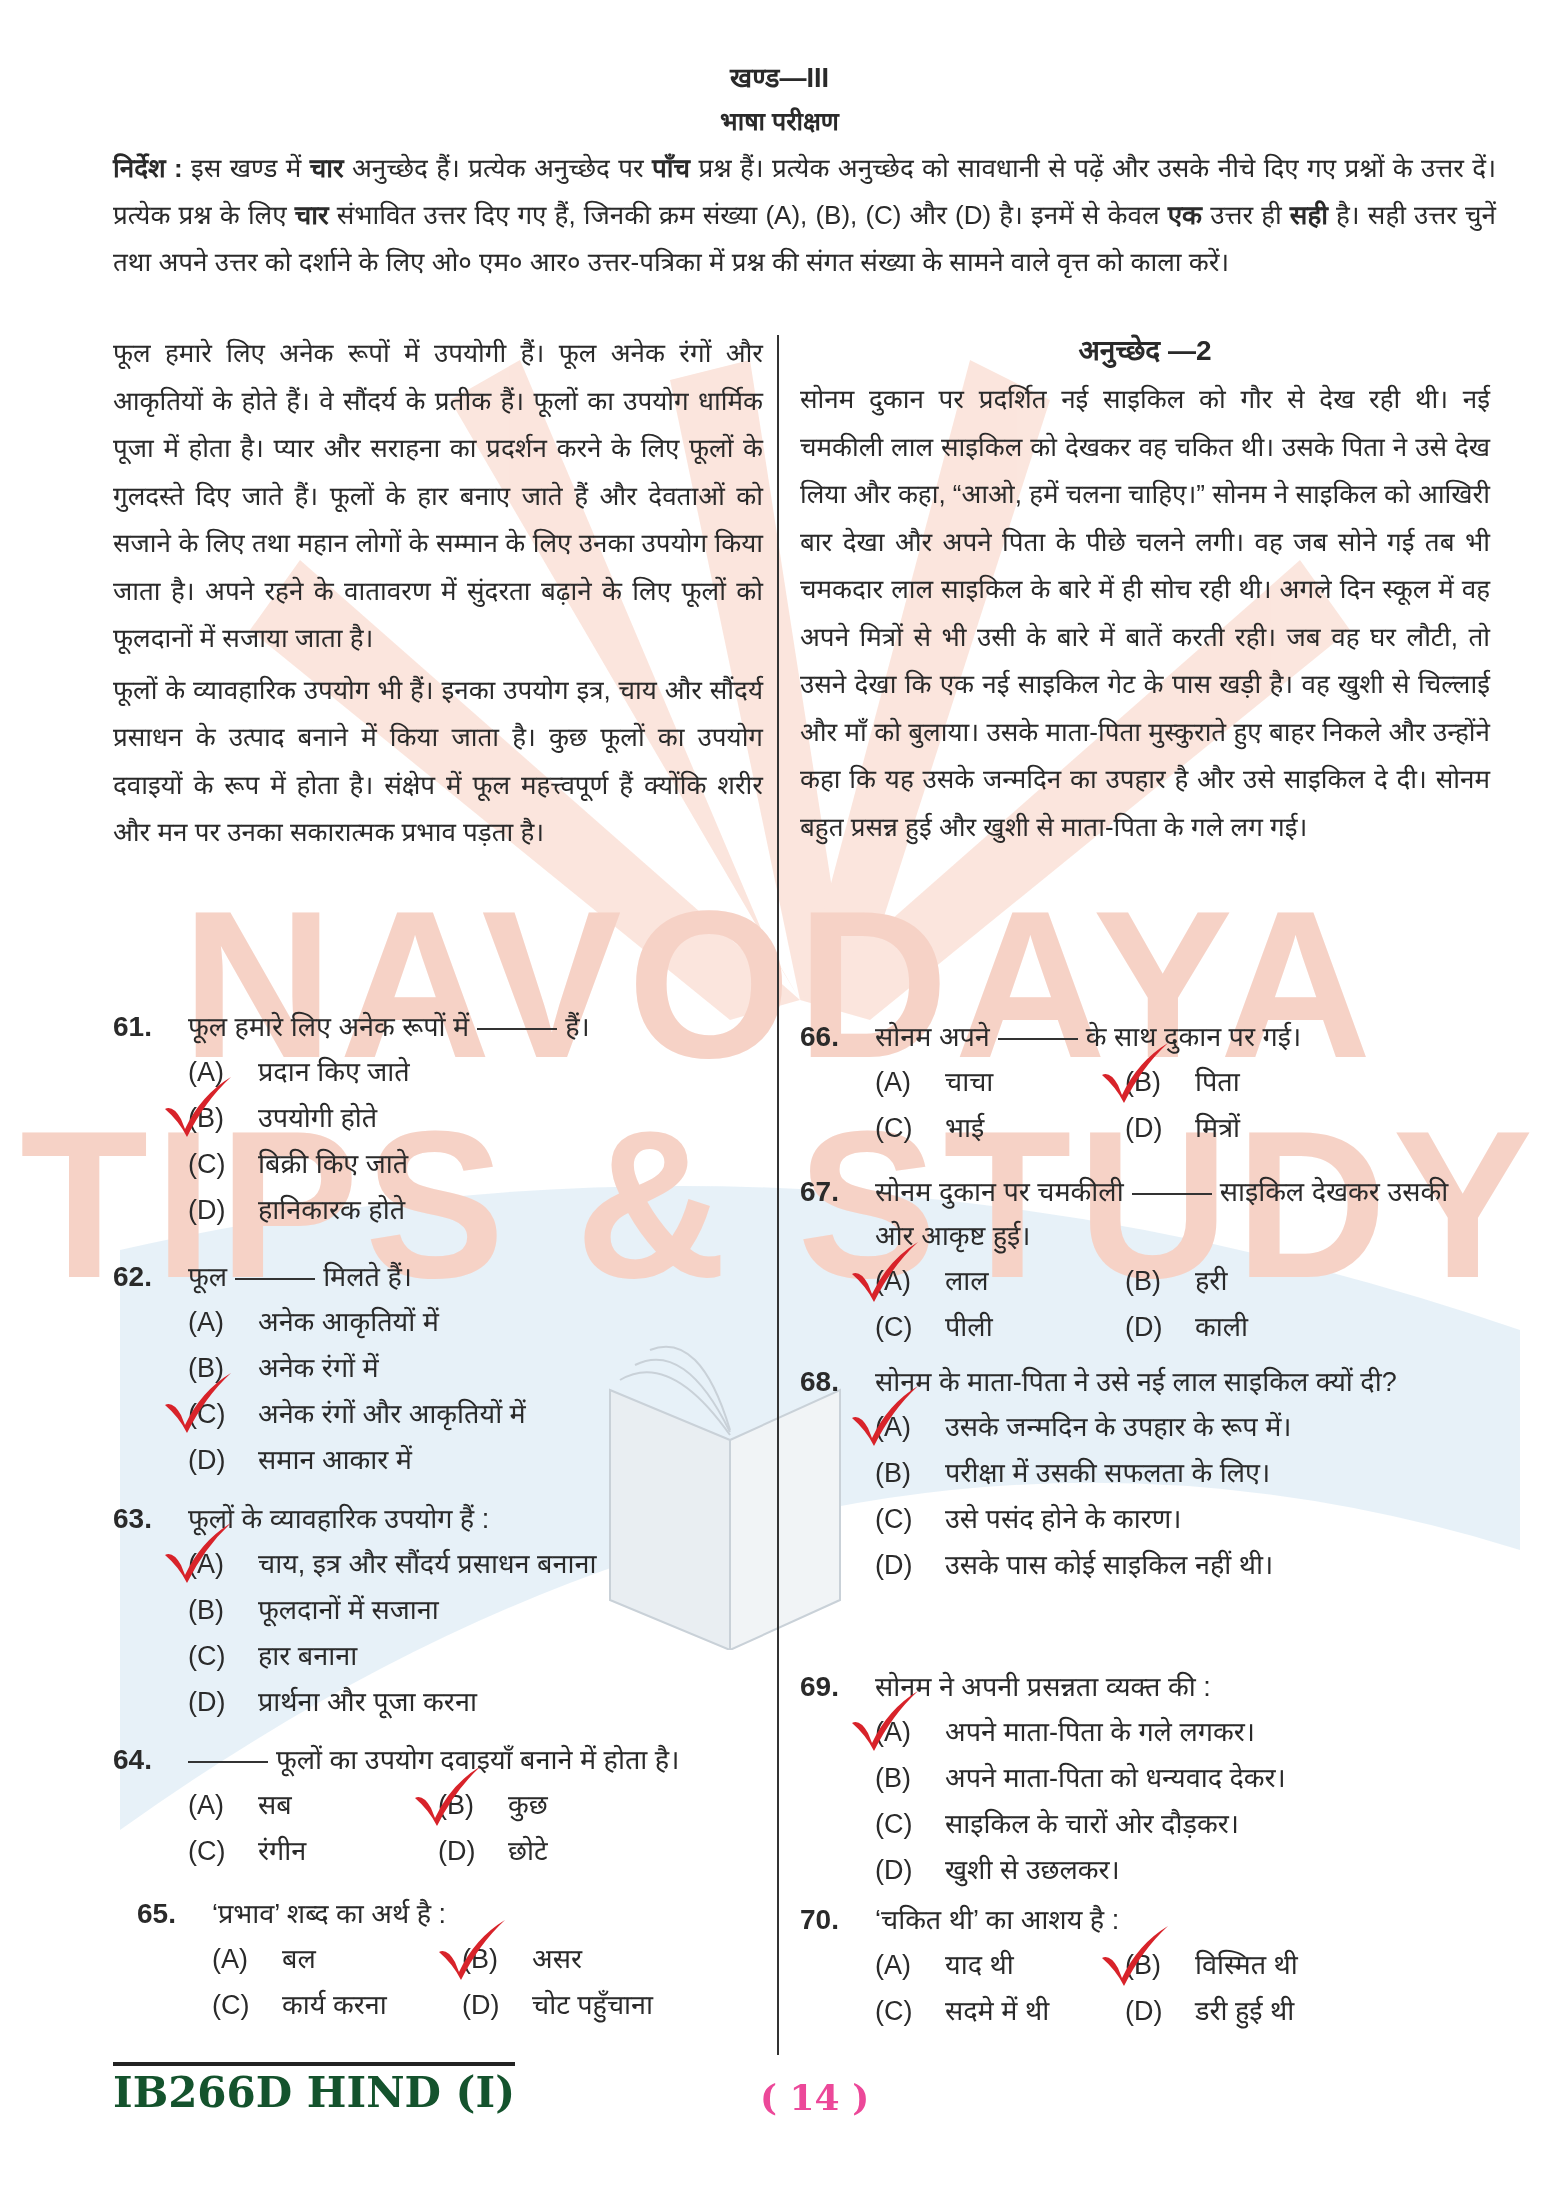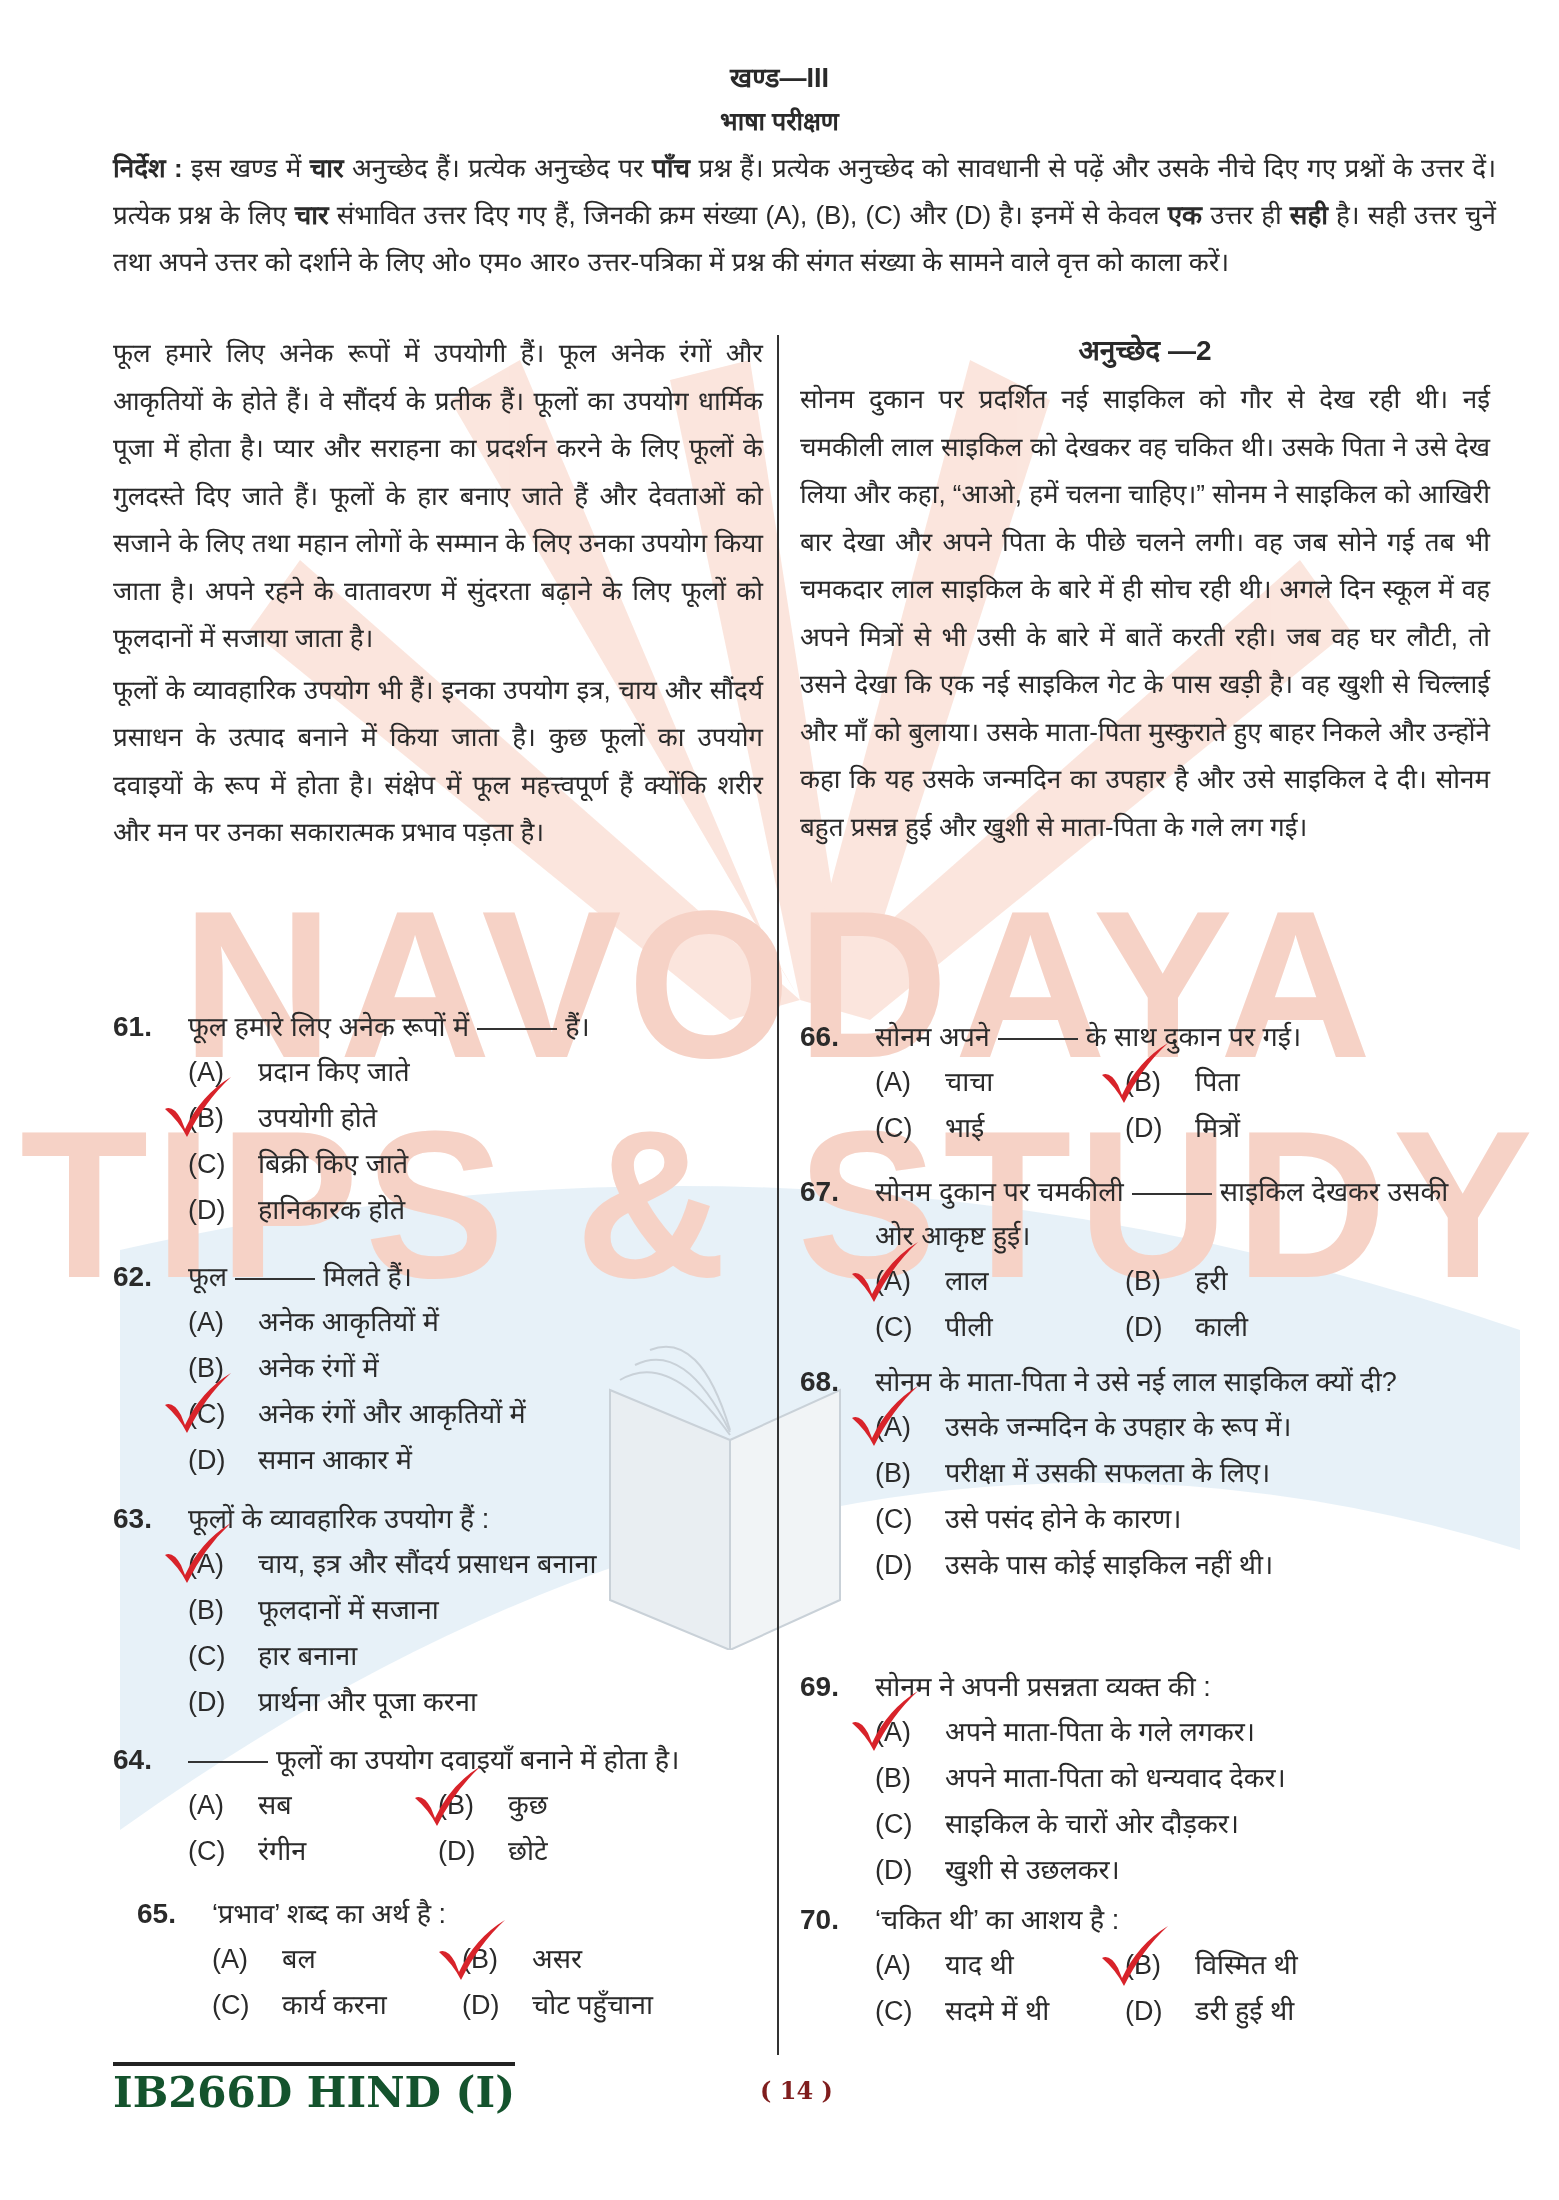--- a/index.html
+++ b/index.html
@@ -49,21 +49,21 @@
   .check { position: absolute; width: 70px; height: 64px; z-index: 3; }
   .check svg { width: 100%; height: 100%; display: block; }
 
   .footer-rule { position: absolute; left: 113px; top: 2062px; width: 402px; height: 4px; background: #222; }
   .footer-code {
     position: absolute; left: 113px; top: 2068px;
     font-family: "DejaVu Serif", "Liberation Serif", serif; font-weight: 700; font-size: 42px; color: #14532d;
   }
   .footer-page {
     position: absolute; left: 760px; top: 2076px;
-    font-family: "DejaVu Serif", "Liberation Serif", serif; font-weight: 700; font-size: 24px; color: #7f1d1d;
+    font-family: "DejaVu Serif", "Liberation Serif", serif; font-weight: 700; font-size: 36px; color: #ec4899;
   }
 </style>
 </head>
 <body>
 
 <svg class="wm wm-rays" viewBox="0 0 1300 900">
   <g fill="#fbe3da" opacity="0.9">
     <polygon points="650,700 520,80 600,60 690,640"></polygon>
     <polygon points="650,700 820,60 900,100 720,660"></polygon>
     <polygon points="650,700 1150,260 1200,330 720,720"></polygon>

